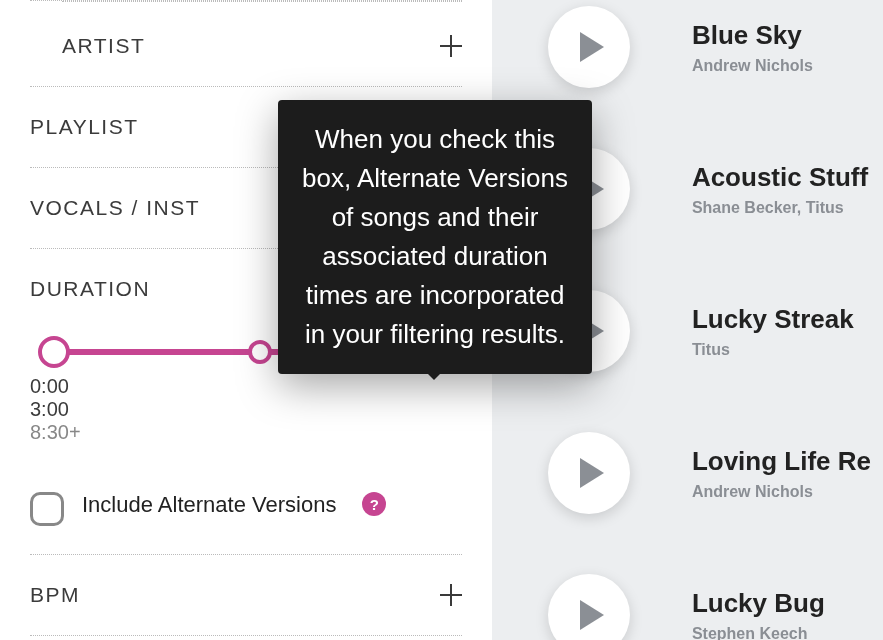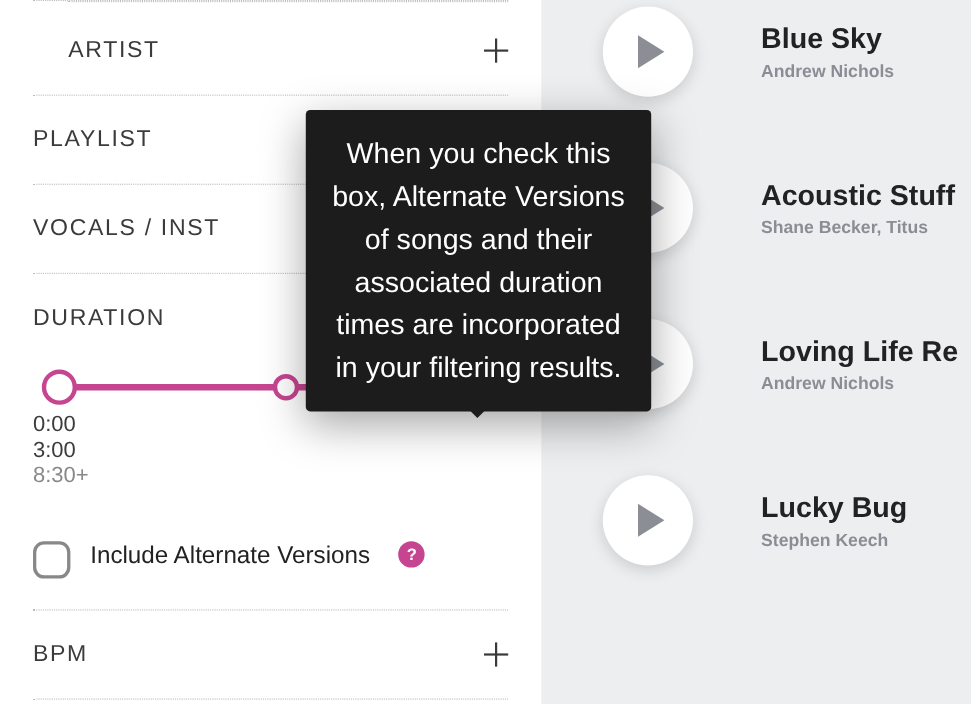--- a/index.html
+++ b/index.html
@@ -156,20 +156,29 @@
     <div class="track-row">
       <div class="play-btn">
         <div class="play-triangle"></div>
       </div>
       <div class="track-meta">
         <span class="track-title">Acoustic Stuff</span>
         <span class="track-artist">Shane Becker,  Titus</span>
       </div>
     </div>
 
+    <div class="track-row">
+      <div class="play-btn">
+        <div class="play-triangle"></div>
+      </div>
+      <div class="track-meta">
+        <span class="track-title">Lucky Streak</span>
+        <span class="track-artist">Titus</span>
+      </div>
+    </div>
 
     <div class="track-row">
       <div class="play-btn">
         <div class="play-triangle"></div>
       </div>
       <div class="track-meta">
         <span class="track-title">Loving Life Re</span>
         <span class="track-artist">Andrew Nichols</span>
       </div>
     </div>

